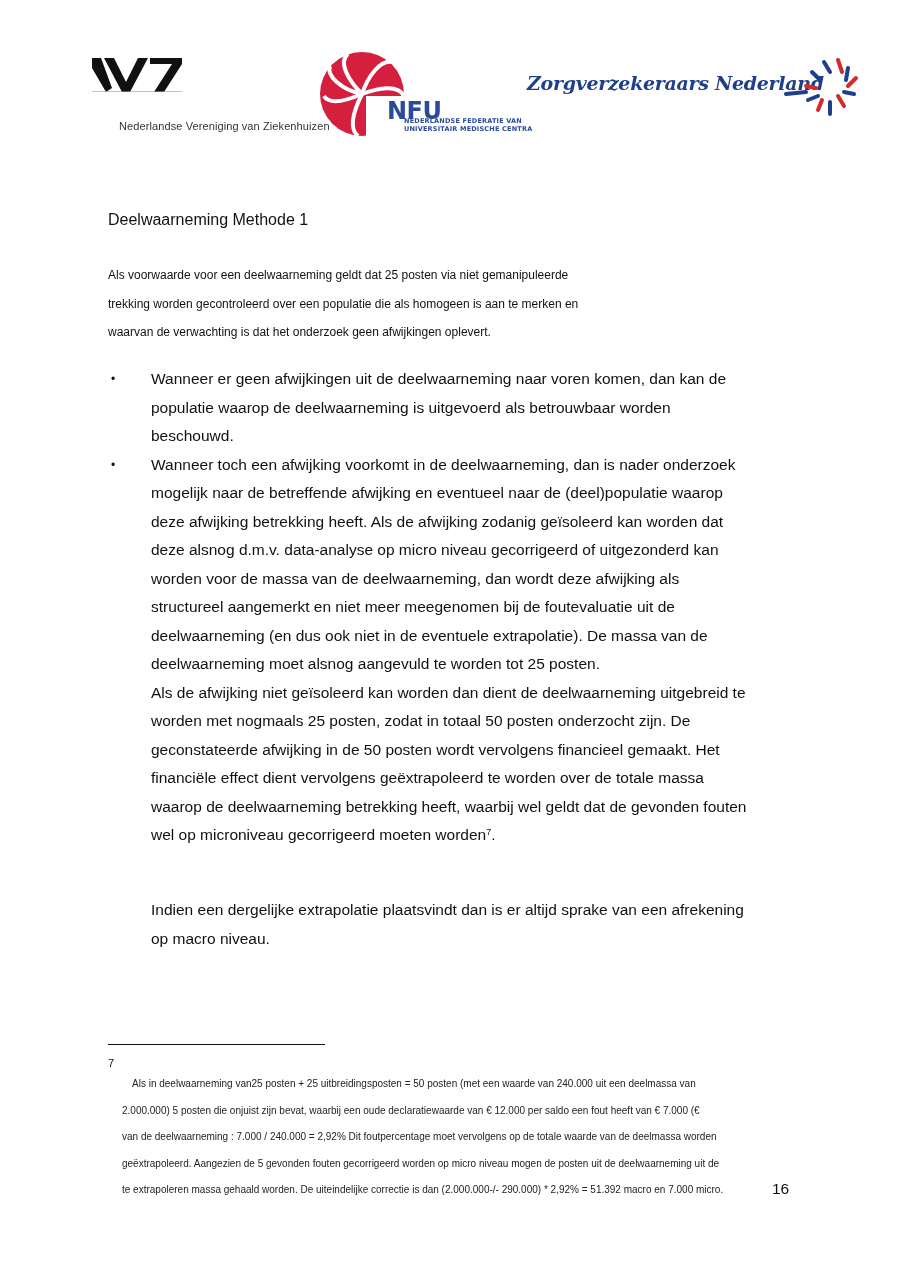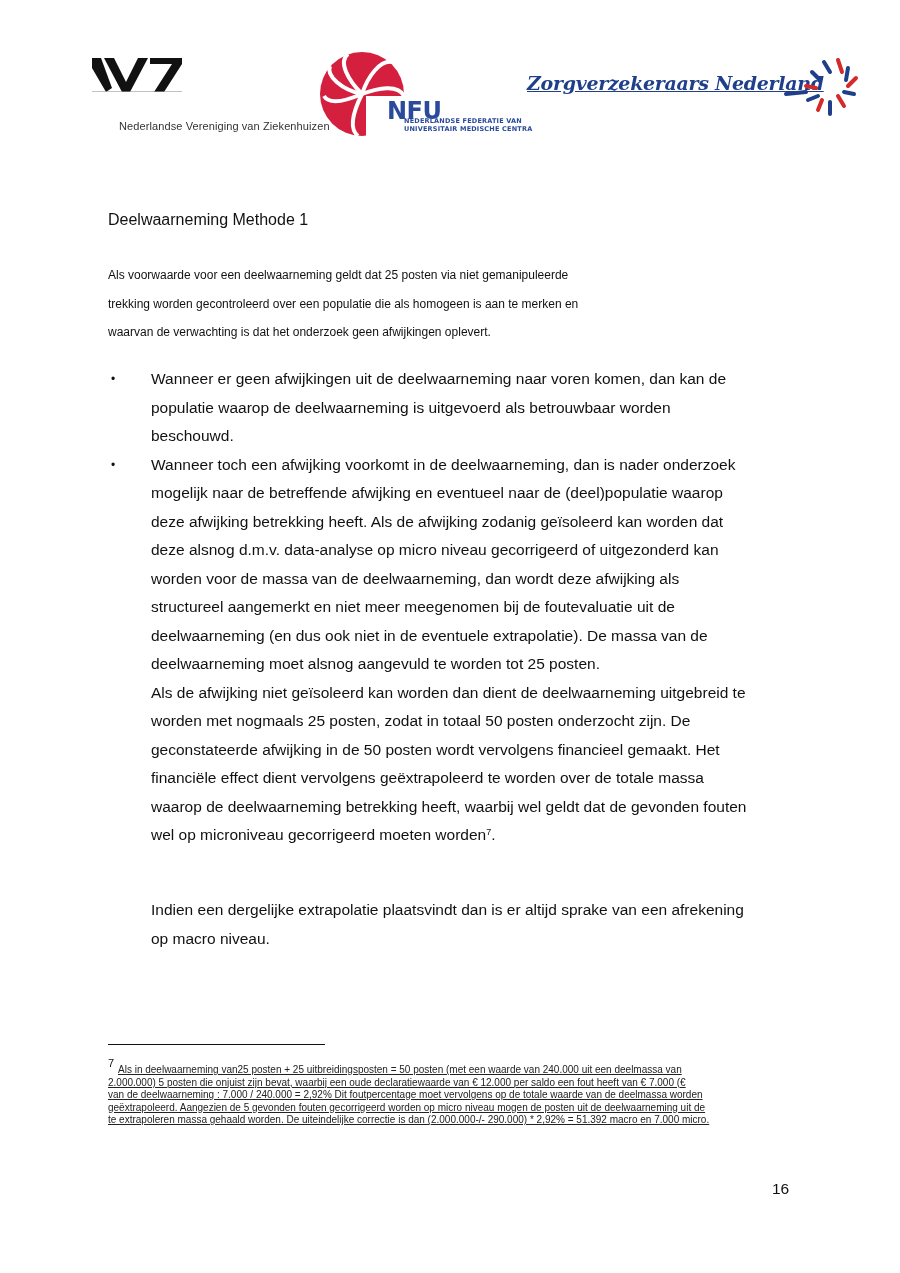--- a/index.html
+++ b/index.html
@@ -5,40 +5,40 @@
     html, body { margin: 0; padding: 0; background: #ffffff; }
     body { width: 900px; height: 1273px; position: relative; overflow: hidden; font-family: "Liberation Sans", sans-serif; color: #111111; }
     .abs { position: absolute; }
 
     
     .nvz-logo { left: 92px; top: 58px; width: 92px; height: 34px; }
     .nvz-caption { left: 92px; top: 120px; font-size: 11px; color: #333; white-space: nowrap; letter-spacing: 0.1px; padding-left: 27px; }
     .nfu-mark { left: 318px; top: 50px; width: 92px; height: 90px; }
     .nfu-text { left: 387px; top: 97px; font-weight: bold; color: #2a4a9a; font-size: 24px; letter-spacing: -0.5px; font-family: "DejaVu Sans", sans-serif; }
     .nfu-sub { left: 404px; top: 117px; color: #2a4a9a; font-size: 6.5px; font-weight: bold; line-height: 8px; white-space: nowrap; letter-spacing: 0.2px; font-family: "DejaVu Sans", sans-serif; }
-    .zn-text { left: 527px; top: 72px; font-size: 19px; color: #1f3f8a; font-weight: bold; font-style: italic; white-space: nowrap; font-family: "DejaVu Serif", serif; letter-spacing: -0.3px; text-decoration: underline; }
+    .zn-text { left: 527px; top: 72px; font-size: 19px; color: #1f3f8a; font-weight: bold; font-style: italic; white-space: nowrap; font-family: "DejaVu Serif", serif; letter-spacing: -0.3px; }
     .zn-mark { left: 784px; top: 56px; width: 82px; height: 64px; }
 
     
     .heading { left: 108px; top: 211px; font-size: 16px; white-space: nowrap; }
     .para { left: 108px; top: 261px; width: 700px; font-size: 12px; line-height: 28.5px; }
     .para p { margin: 0; white-space: nowrap; }
     .bullets { left: 108px; top: 365px; width: 720px; font-size: 15.5px; line-height: 28.5px; }
     .bullet { position: relative; padding-left: 43px; }
     .bullet .dot { position: absolute; left: 3px; top: 0; font-size: 12px; }
     .bullet .line { white-space: nowrap; display: block; }
     .sup { font-size: 9px; vertical-align: top; position: relative; top: -3px; }
     .indent-block { left: 151px; top: 896px; font-size: 15.5px; line-height: 28.5px; }
     .indent-block p { margin: 0; white-space: nowrap; }
 
     
     .fn-rule { left: 108px; top: 1044px; width: 217px; height: 1px; background: #111; }
     .fn-num { left: 108px; top: 1057px; font-size: 11px; }
     .fn-text { left: 108px; top: 1064px; width: 690px; font-size: 10px; line-height: 12.5px; color: #222; }
-    .fn-text p { margin: 0; white-space: nowrap; text-decoration: underline; }
+    .fn-text p { margin: 14px; white-space: nowrap; }
     .fn-text p.first { padding-left: 10px; }
 
     .page-number { left: 772px; top: 1180px; font-size: 15.5px; }
   </style>
 </head>
 <body>
 
 <div class="abs nvz-logo">
   <svg width="92" height="34" viewBox="0 0 92 34">
     <polygon points="0,0 9,0 20,30 14,34 0,10" fill="#111"></polygon>

